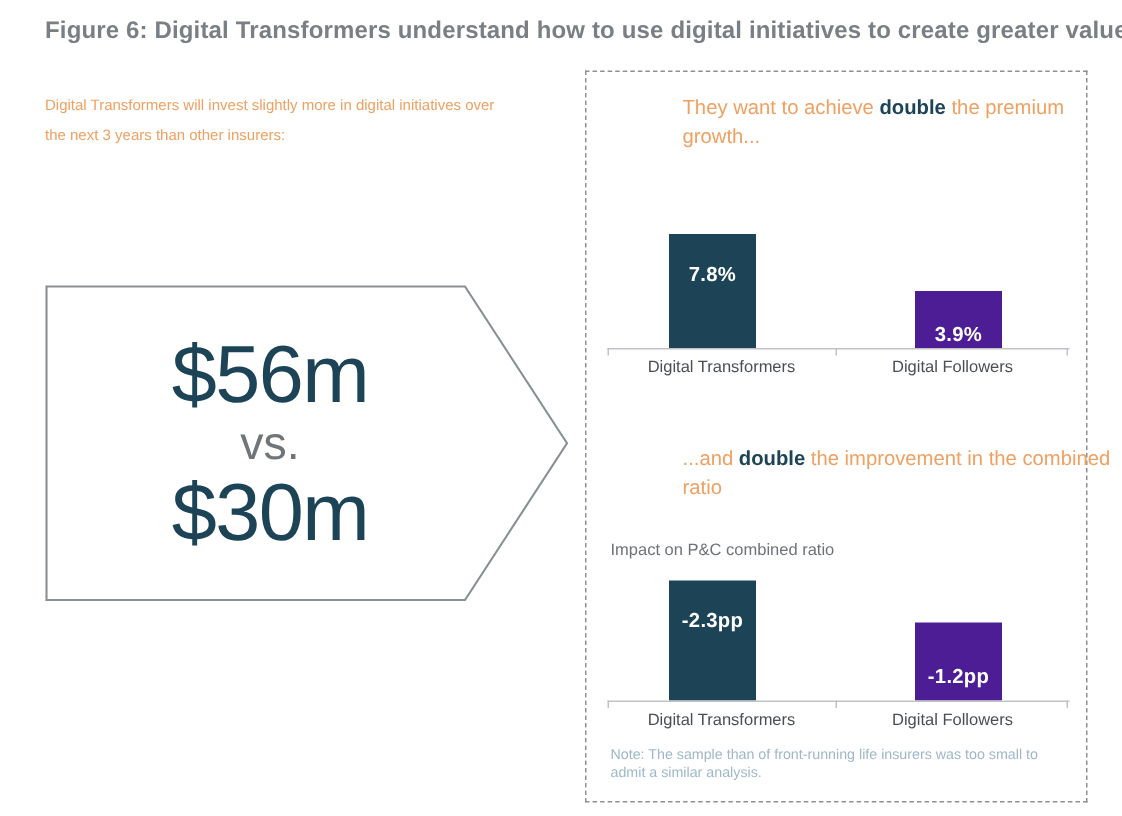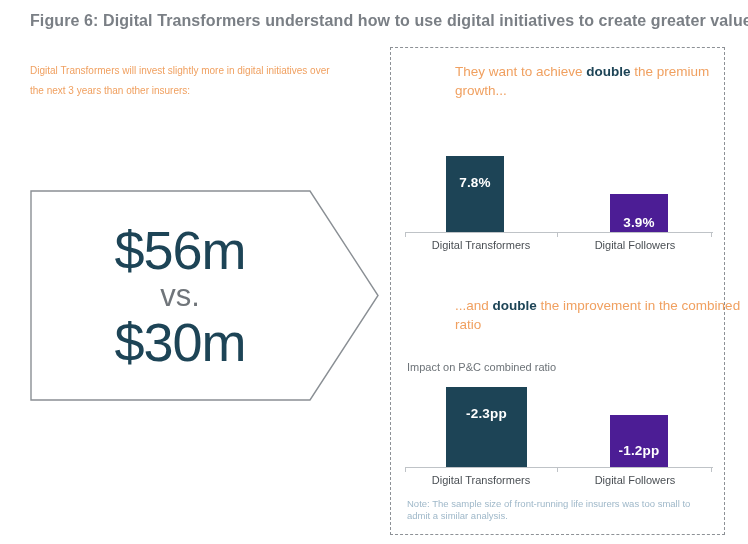--- a/index.html
+++ b/index.html
@@ -126,29 +126,29 @@
     <div class="cat" style="left:0px;width:152px;">Digital Transformers</div>
     <div class="cat" style="left:154px;width:152px;">Digital Followers</div>
   </div>
 
   <div class="panel-head head2"><span>...and </span><b>double</b><span> the improvement in the combined ratio</span></div>
 
   <div class="sub-label sub2">Impact on P&amp;C combined ratio</div>
 
   <div class="chart chart2">
     <div class="plot">
-      <div class="bar bar-dark" style="left:41px;width:81px;height:80px;">
+      <div class="bar bar-dark" style="left:41px;width:58px;height:80px;">
         <span>-2.3pp</span>
       </div>
       <div class="bar bar-gray" style="left:205px;width:58px;height:52px;">
         <span>-1.2pp</span>
       </div>
     </div>
     <div class="axis"></div>
     <div class="tick" style="left:0px;"></div>
     <div class="tick" style="left:152px;"></div>
     <div class="tick" style="left:306px;"></div>
     <div class="cat" style="left:0px;width:152px;">Digital Transformers</div>
     <div class="cat" style="left:154px;width:152px;">Digital Followers</div>
   </div>
 
-  <div class="note">Note: The sample size of front-running life insurers was too small to admit a similar analysis.</div>
+  <div class="note">Note: The sample than of front-running life insurers was too small to admit a similar analysis.</div>
 </div>
 
 </body></html>

